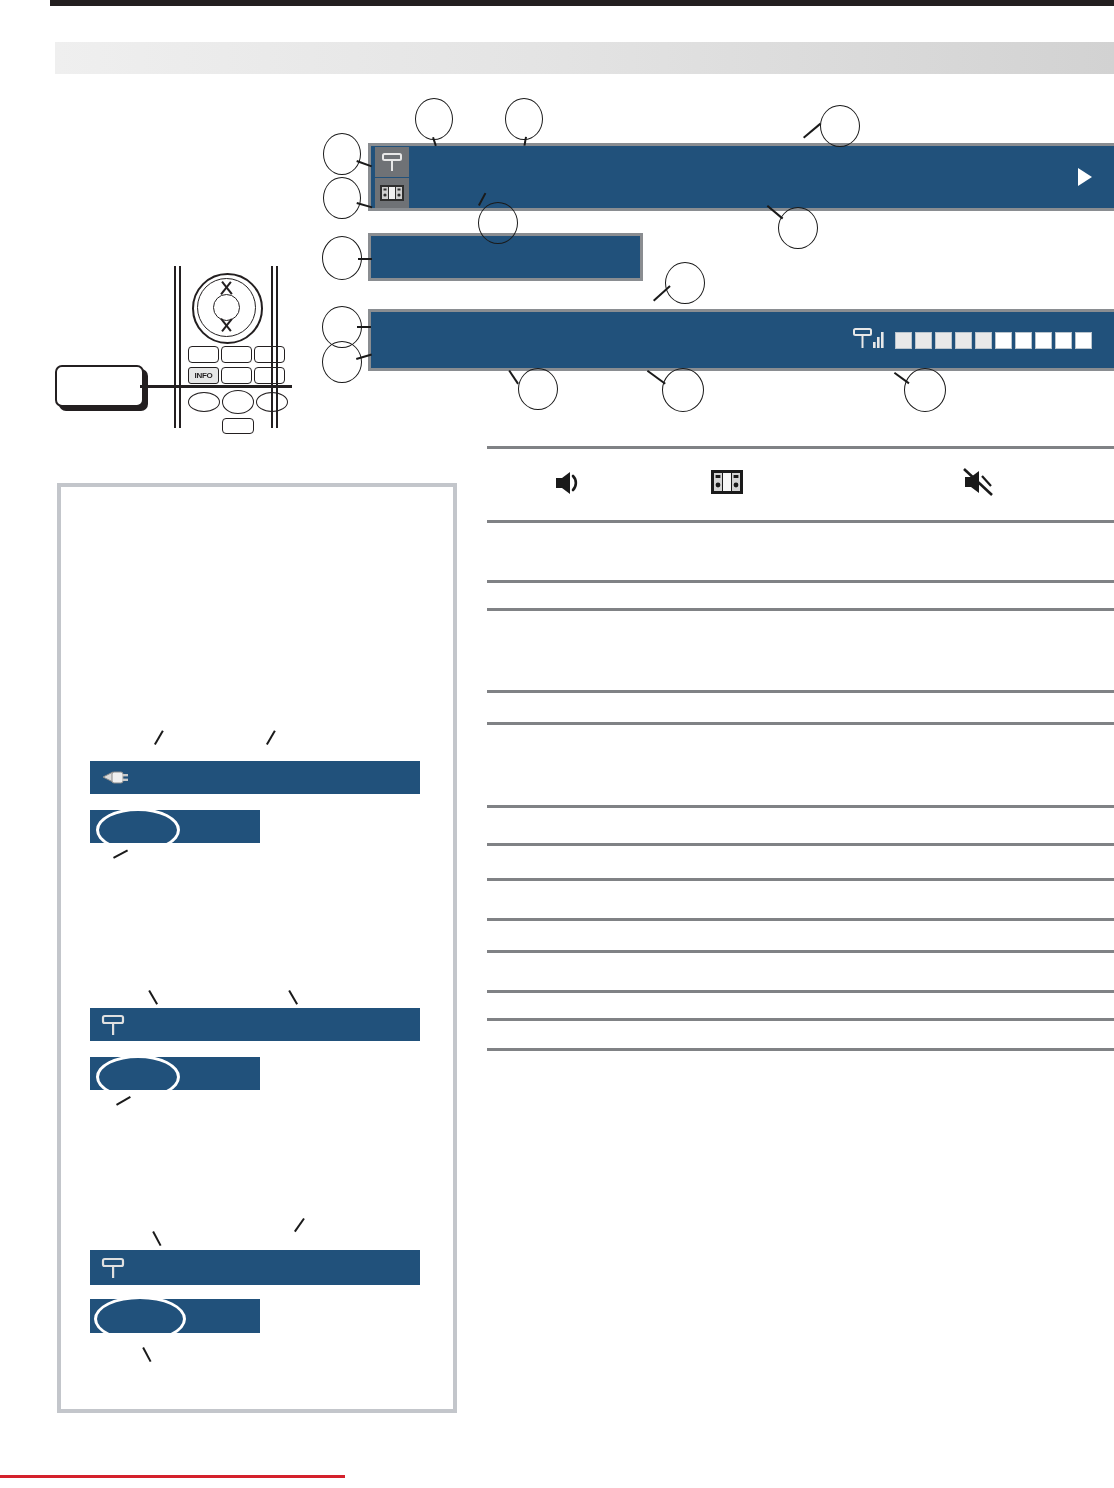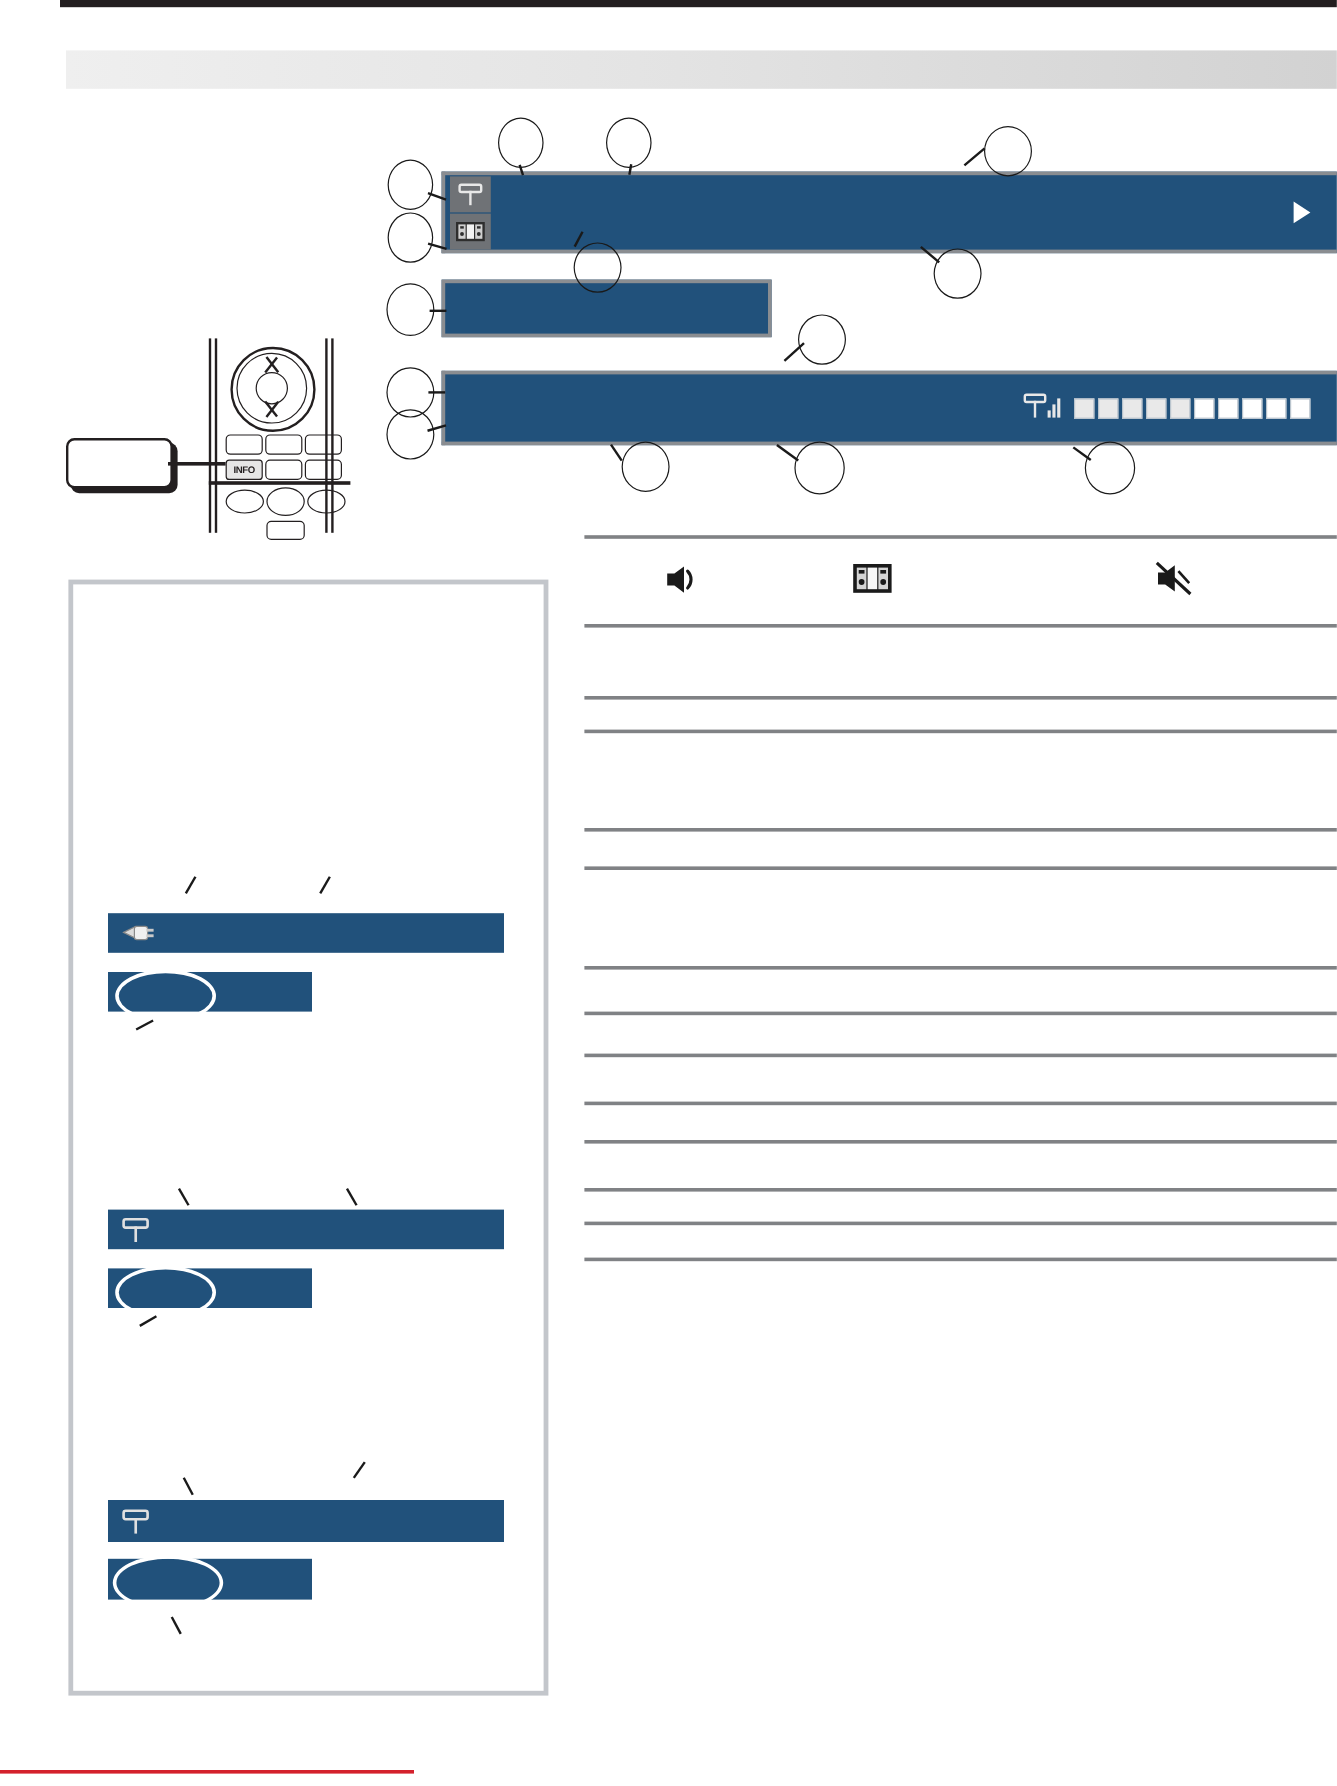--- a/index.html
+++ b/index.html
@@ -39,21 +39,21 @@
       display:flex;align-items:center;gap:7px;}
   #signal-blocks{display:flex;gap:3px;}
   .sig-block{width:17px;height:17px;background:#e9e9e9;border:1px solid #b9c4cd;box-sizing:border-box;}
   .sig-block.lit{background:#ffffff;}
 
   
   .callout{border:1.6px solid #1a1a1a;border-radius:50%;background:transparent;}
   .leader{background:#1a1a1a;transform-origin:0 0;height:1.6px;}
 
   
-  #remote{left:160px;top:282px;width:132px;height:162px;}
+  #remote{left:160px;top:266px;width:132px;height:162px;}
   .rem-body{position:absolute;left:14px;top:0;width:100px;height:162px;
       border-left:2px solid #231f20;border-right:2px solid #231f20;}
   .rem-inner{position:absolute;left:19px;top:0;width:90px;height:162px;
       border-left:2px solid #231f20;border-right:2px solid #231f20;}
   .dpad-outer{position:absolute;left:32px;top:7px;width:67px;height:67px;
       border:2px solid #231f20;border-radius:50%;}
   .dpad-mid{position:absolute;left:37px;top:12px;width:57px;height:57px;
       border:1.5px solid #231f20;border-radius:50%;}
   .dpad-center{position:absolute;left:53px;top:28px;width:25px;height:25px;
       border:1.5px solid #231f20;border-radius:50%;}

